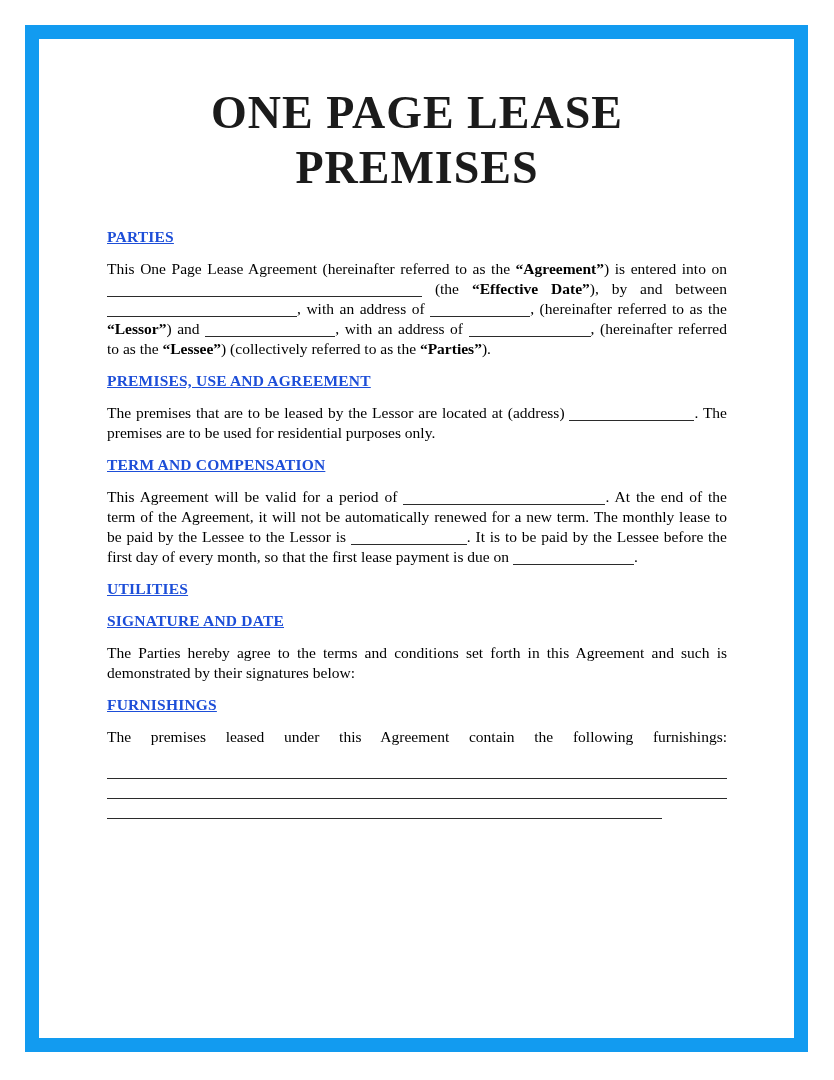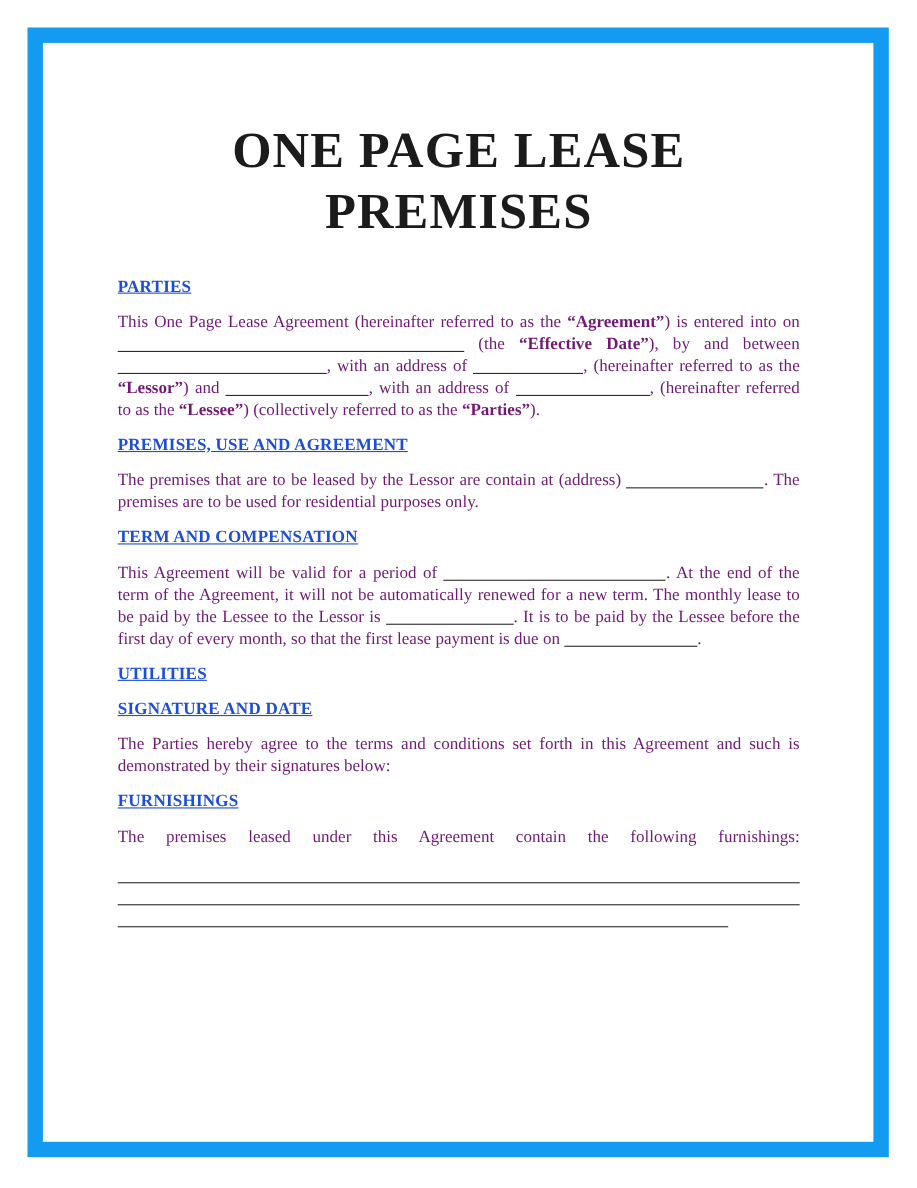--- a/index.html
+++ b/index.html
@@ -22,21 +22,21 @@
     width: 783px;
     height: 1027px;
     box-sizing: border-box;
     border: 14px solid #129bf0;
   }
   .content {
     position: absolute;
     left: 107px;
     top: 39px;
     width: 620px;
-    padding-top: 70px;
+    padding-top: 46px;
   }
   .title {
     font-size: 46px;
     line-height: 55px;
     font-weight: bold;
     text-align: center;
     letter-spacing: 1px;
     color: #1b1b1b;
     margin: 0 0 32px 0;
   }
@@ -50,21 +50,21 @@
     text-decoration: underline;
     letter-spacing: 0.2px;
     color: #1d4ed8;
     margin: 12px 0 12px 0;
   }
   p.paragraph {
     font-size: 15.5px;
     line-height: 20px;
     text-align: justify;
     margin: 0 0 12px 0;
-    color: #701a75;
+    color: #000000;
   }
   p.paragraph.justify-last {
     text-align-last: justify;
   }
   .bold {
     font-weight: bold;
   }
   .blank {
     display: inline-block;
     height: 13px;
@@ -90,21 +90,21 @@
       <span class="title-line">ONE PAGE LEASE</span>
       <span class="title-line">PREMISES</span>
     </h1>
     <div>
         <section>
           <h2 class="section-heading">PARTIES</h2>
           <p class="paragraph"><span>This One Page Lease Agreement (hereinafter referred to as the </span><span class="bold">“Agreement”</span><span>) is entered into on </span><span class="blank" style="width: 315px;"></span><span> (the </span><span class="bold">“Effective Date”</span><span>), by and between </span><span class="blank" style="width: 190px;"></span><span>, with an address of </span><span class="blank" style="width: 100px;"></span><span>, (hereinafter referred to as the </span><span class="bold">“Lessor”</span><span>) and </span><span class="blank" style="width: 130px;"></span><span>, with an address of </span><span class="blank" style="width: 122px;"></span><span>, (hereinafter referred to as the </span><span class="bold">“Lessee”</span><span>) (collectively referred to as the </span><span class="bold">“Parties”</span><span>).</span></p>
         </section>
         <section>
           <h2 class="section-heading">PREMISES, USE AND AGREEMENT</h2>
-          <p class="paragraph"><span>The premises that are to be leased by the Lessor are contain at (address) </span><span class="blank" style="width: 125px;"></span><span>. The premises are to be used for residential purposes only.</span></p>
+          <p class="paragraph"><span>The premises that are to be leased by the Lessor are located at (address) </span><span class="blank" style="width: 125px;"></span><span>. The premises are to be used for residential purposes only.</span></p>
         </section>
         <section>
           <h2 class="section-heading">TERM AND COMPENSATION</h2>
           <p class="paragraph"><span>This Agreement will be valid for a period of </span><span class="blank" style="width: 202px;"></span><span>. At the end of the term of the Agreement, it will not be automatically renewed for a new term. The monthly lease to be paid by the Lessee to the Lessor is </span><span class="blank" style="width: 116px;"></span><span>. It is to be paid by the Lessee before the first day of every month, so that the first lease payment is due on </span><span class="blank" style="width: 121px;"></span><span>.</span></p>
         </section>
         <section>
           <h2 class="section-heading">UTILITIES</h2>
         </section>
         <section>
           <h2 class="section-heading">SIGNATURE AND DATE</h2>

